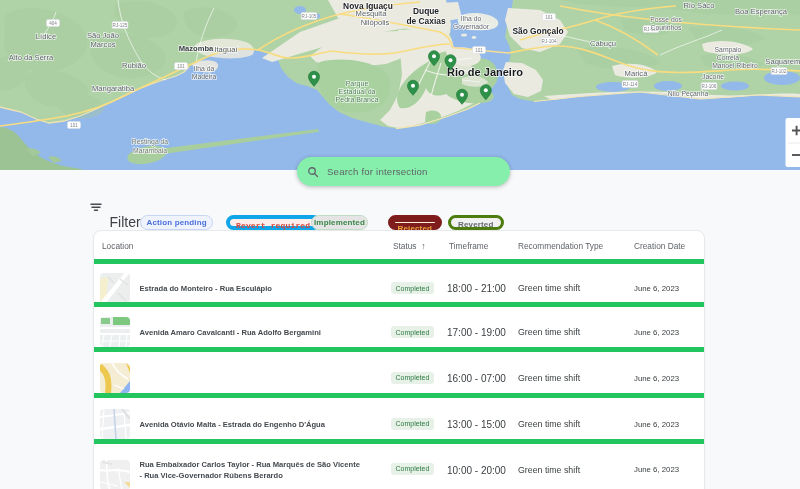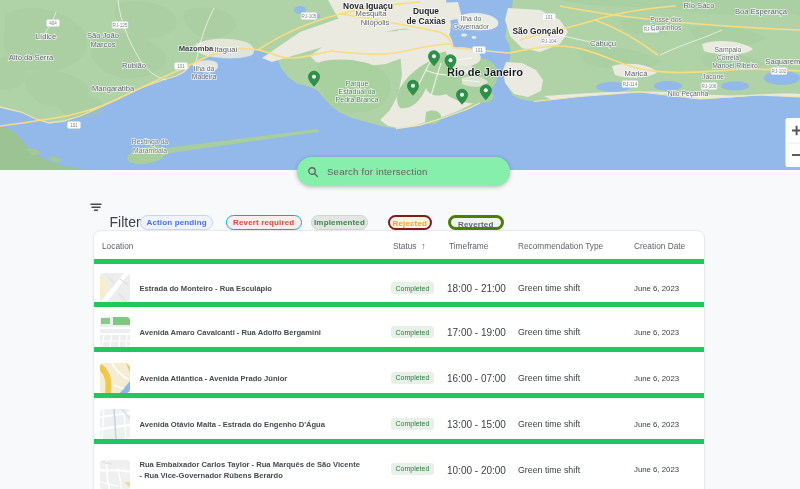--- a/index.html
+++ b/index.html
@@ -9,23 +9,23 @@
   
   #search{position:absolute;left:297px;top:157px;width:213px;height:29px;
     background:#86efac;border-radius:15px;box-shadow:0 1px 4px rgba(32,33,36,.3);
     display:flex;align-items:center;}
   #search span{font-size:9.6px;color:#5f6368;margin-left:8px;letter-spacing:.2px;}
   
   #filters-label{position:absolute;left:109.5px;top:201.5px;font-size:14px;color:#3f4246;margin-top:12px;}
   .chip{position:absolute;top:215px;height:15px;line-height:14px;border-radius:8px;
     font-size:8px;font-weight:bold;box-sizing:border-box;letter-spacing:.15px;text-align:right;}
   #chip1{left:140px;padding:0 5.5px;color:#4a6fdc;background:#eef3fd;border:1px solid #c6d4f6;}
-  #chip2{left:225.5px;padding:0 6.5px;color:#d6473d;background:#fdeeec;border:1px solid #0ea5e9;}
+  #chip2{left:225.5px;padding:0 6.5px;color:#d6473d;background:#fdeeec;border:4px solid #0ea5e9;font-family:Liberation Mono, monospace;}
   #chip3{left:311px;padding:0 2px;color:#3b8549;background:#e5e5e5;border:1px solid #c2dcc6;}
-  #chip4{left:387.5px;padding:0 3px;color:#e9a23b;background:#fdf3da;border:2px solid #7f1d1d;}
+  #chip4{left:387.5px;padding:0 3px;color:#e9a23b;background:#fdf3da;border:7px solid #7f1d1d;}
   #chip5{left:447.5px;padding:0 7.5px;color:#63686e;background:#f1f1f2;border:3px solid #4d7c0f;}
   
   #card{position:absolute;left:93px;top:230px;width:610px;height:300px;
     background:#fff;border:1px solid #e7e9eb;border-radius:8px;box-shadow:0 1px 2px rgba(0,0,0,.04);}
   .hdr{position:absolute;top:0;height:28px;line-height:30px;font-size:8.3px;color:#5f6368;}
   .row{position:absolute;left:0;width:100%;border-top:5px solid #22c55e;}
   .thumb{position:absolute;left:6px;width:30px;height:30px;border-radius:4px;overflow:hidden;}
   .title{position:absolute;left:45.5px;font-size:7.6px;font-weight:bold;color:#454a4f;line-height:11px;}
   .done{position:absolute;left:297px;font-size:7px;font-weight:normal;color:#2c7a40;
     background:#e7f1e8;border-radius:3px;padding:2.5px 4.5px;}
@@ -329,21 +329,20 @@
     <div class="thumb vc">
       <svg width="30" height="30" viewBox="0 0 30 30">
         <rect width="30" height="30" fill="#f5ecd4"></rect>
         <path d="M20,30 L30,18 L30,30 Z" fill="#8fb4f2"></path>
         <path d="M-2,2 C6,8 10,14 8,30" stroke="#ecc84e" stroke-width="6" fill="none"></path>
         <path d="M12,0 C16,8 20,12 28,16" stroke="#fff" stroke-width="1.6" fill="none"></path>
         <path d="M26,0 L30,4 L30,10 Z" fill="#eec94f"></path>
         <path d="M14,22 L24,26" stroke="#fff" stroke-width="1.2"></path>
       </svg>
     </div>
-    <div class="title vc">Avenida Atlántica - Avenida Prado Júnior</div>
     <div class="done vc">Completed</div>
     <div class="tf vc">16:00 - 07:00</div>
     <div class="rt vc">Green time shift</div>
     <div class="cd vc">June 6, 2023</div>
   </div>
 
   <div class="row" style="top:161.5px;height:46px">
     <div class="thumb vc">
       <svg width="30" height="30" viewBox="0 0 30 30">
         <rect width="30" height="30" fill="#eef0f1"></rect>

